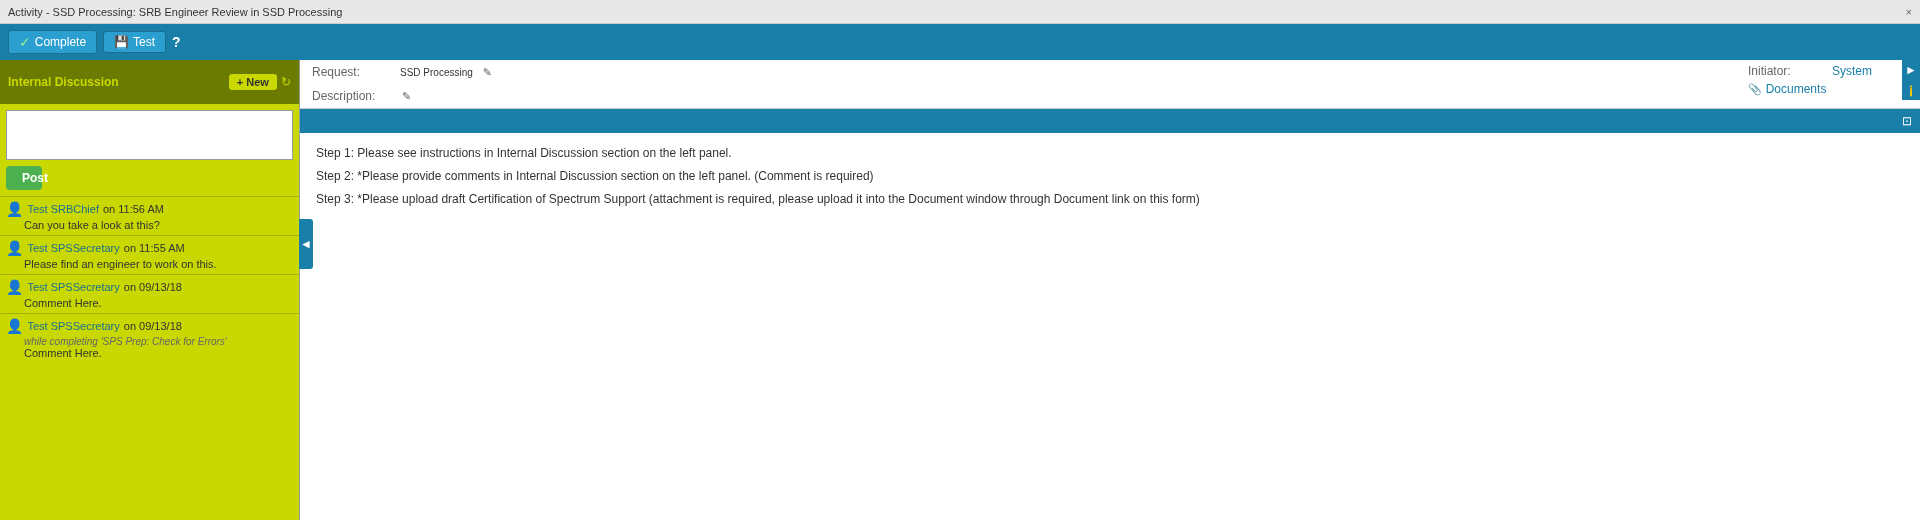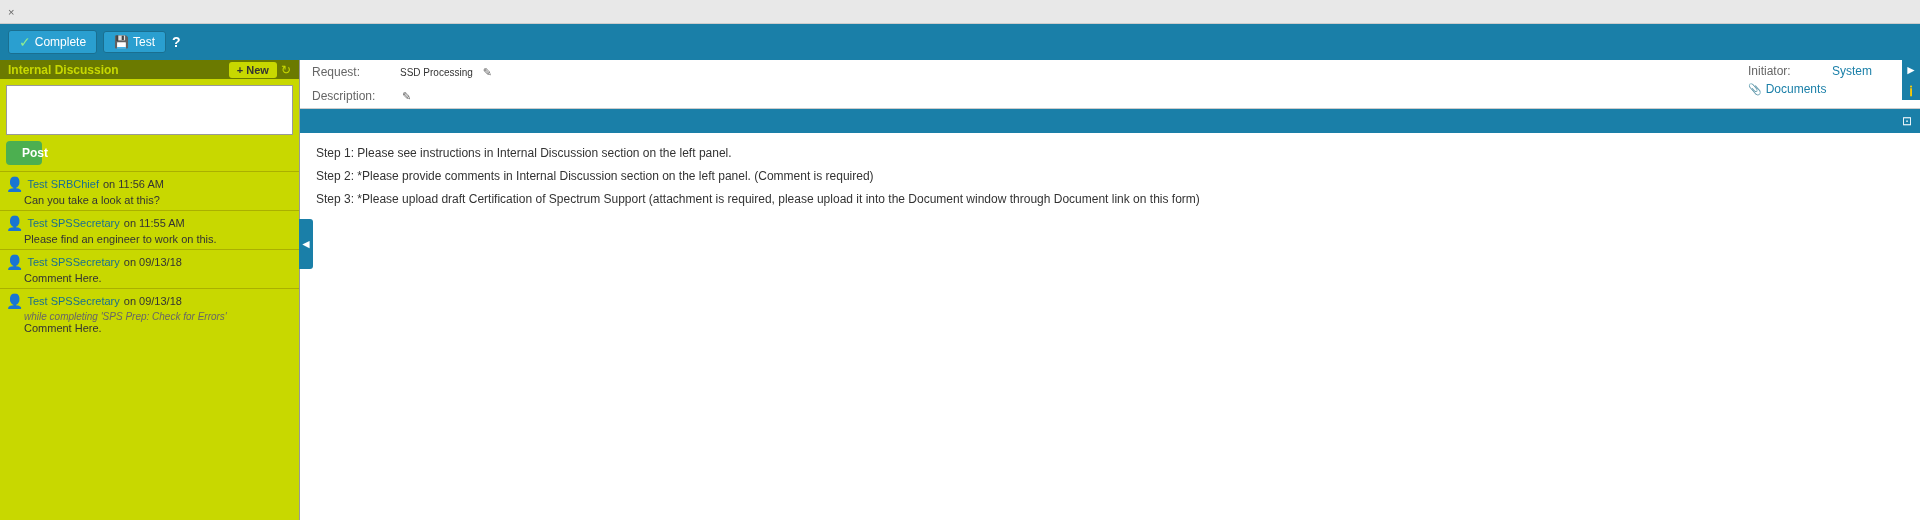--- a/index.html
+++ b/index.html
@@ -65,21 +65,21 @@
       position: relative;
       border-right: 1px solid #999;
     }
     .left-panel-header {
       background: #6b7a00;
       color: #c8d800;
       display: flex;
       align-items: center;
       justify-content: space-between;
       padding: 4px 8px;
-      height: 19px;
+      height: 44px;
     }
     .left-panel-title { font-size: 12px; font-weight: bold; }
     .left-panel-actions { display: flex; align-items: center; gap: 4px; }
     .new-btn {
       background: #c8d800;
       color: #333;
       border: none;
       border-radius: 3px;
       padding: 2px 8px;
       cursor: pointer;
@@ -230,20 +230,21 @@
       justify-content: center;
       cursor: pointer;
       font-size: 11px;
       border-bottom: 1px solid #1568880;
     }
   </style>
 </head>
 <body>
 
 <div class="title-bar">
+  <span class="title-bar-text">Activity - SSD Processing: SRB Engineer Review in SSD Processing</span>
   <span class="title-bar-close">×</span>
 </div>
 
 <div class="toolbar">
   <button class="toolbar-btn">
     <span class="check-icon">✓</span>
     <span>Complete</span>
   </button>
   <button class="toolbar-btn">
     <span class="save-icon">💾</span>

